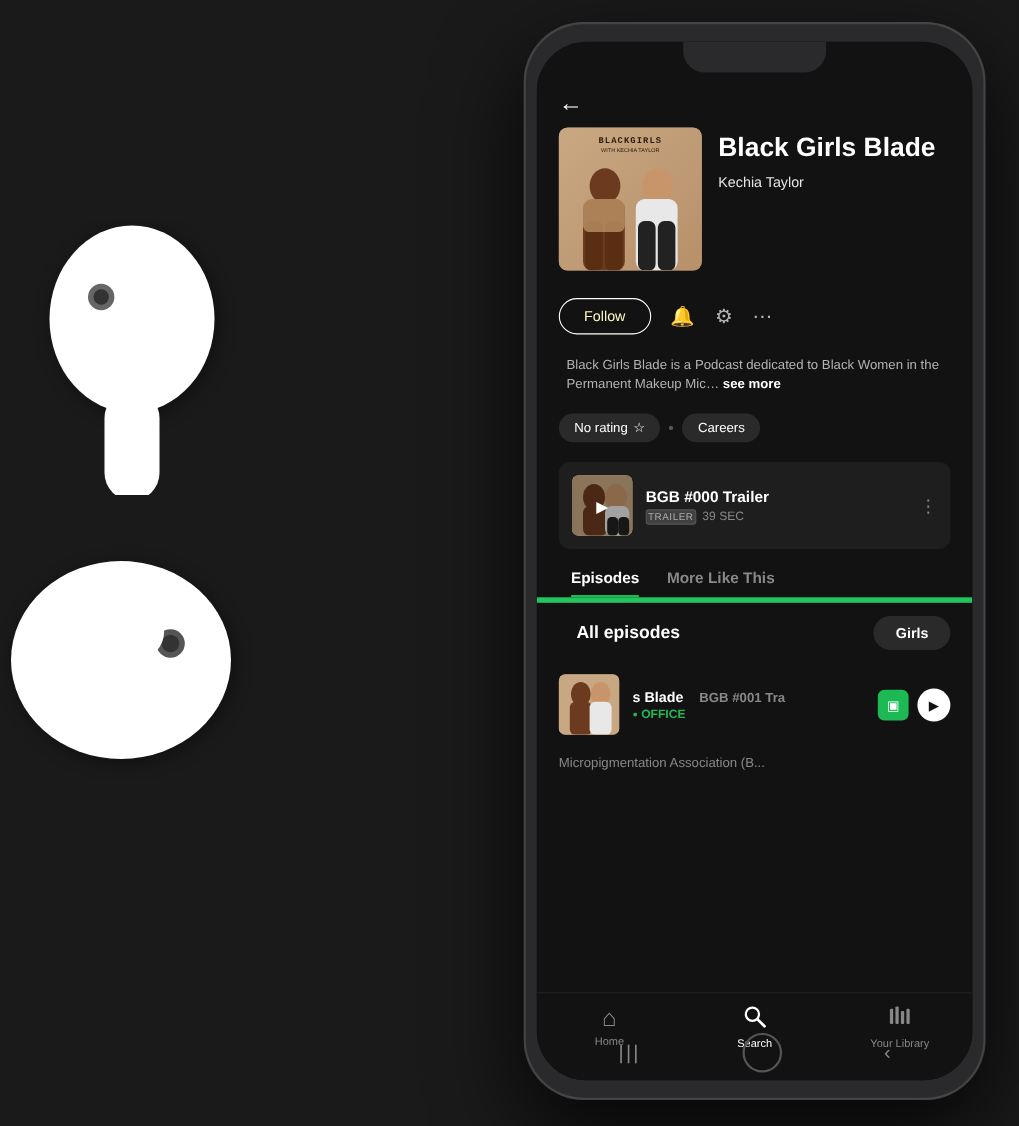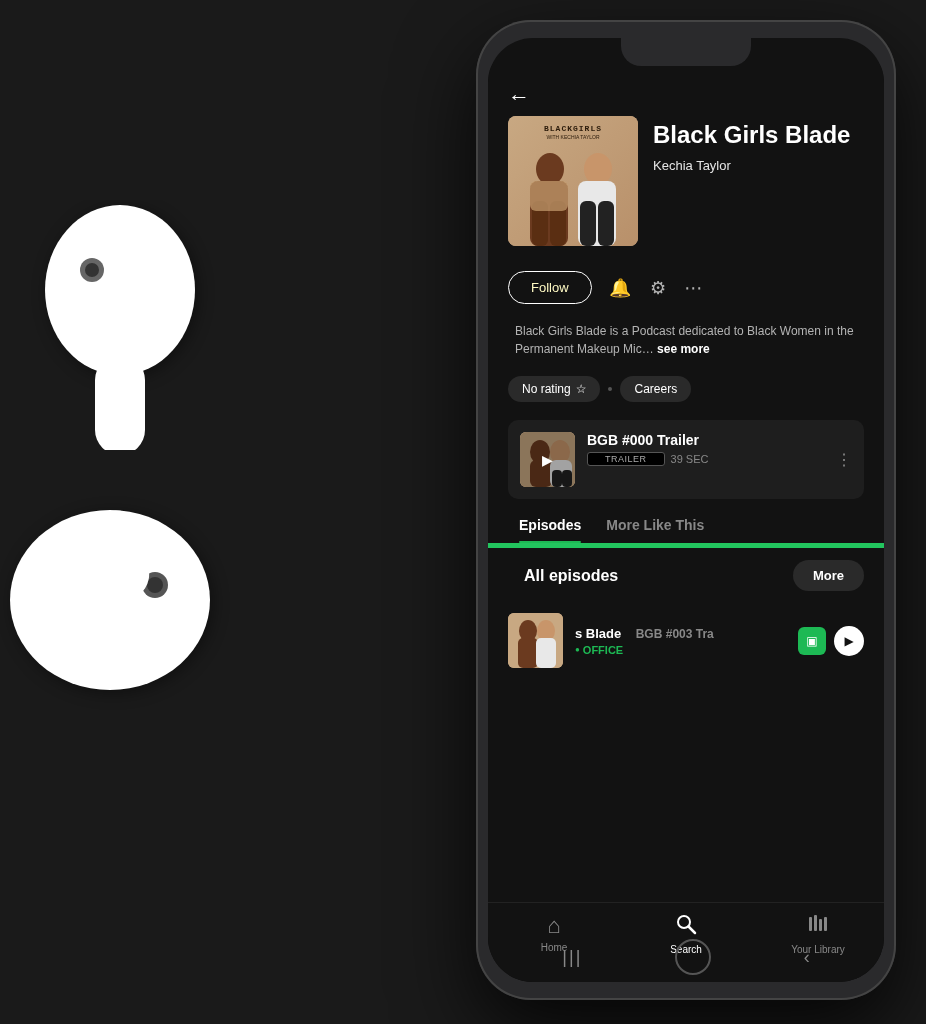--- a/index.html
+++ b/index.html
@@ -209,20 +209,21 @@
       background: #555;
     }
 
     
     .featured-episode {
       margin: 8px 20px;
       background: #1e1e1e;
       border-radius: 10px;
       padding: 12px;
       display: flex;
+      align-items: center;
       gap: 12px;
     }
 
     .ep-thumb {
       width: 55px;
       height: 55px;
       border-radius: 6px;
       background: #c8a882;
       flex-shrink: 0;
       position: relative;
@@ -256,24 +257,24 @@
     }
 
     .ep-meta {
       display: flex;
       align-items: center;
       gap: 6px;
       font-size: 11px;
     }
 
     .trailer-badge {
-      background: #000000;
+      background: #404040;
       border: 1px solid #555;
       color: #aaa;
-      padding: 1px 17px;
+      padding: 1px 1px;
       border-radius: 3px;
       font-size: 9px;
       text-transform: uppercase;
       letter-spacing: 0.5px;
     }
 
     .ep-duration {
       color: #888;
       font-size: 11px;
     }
@@ -586,47 +587,48 @@
         <div class="tab active">
           <span>Episodes</span>
         </div>
         <div class="tab">
           <span>More Like This</span>
         </div>
       </div>
 
       <div class="episodes-header">
         <span class="episodes-label">All episodes</span>
-        <button class="sort-btn">More</button>
+        <button class="sort-btn">Girls</button>
       </div>
 
       <div class="episode-item">
         <div class="ep-list-thumb">
           <svg width="55" height="55" viewBox="0 0 55 55">
             <rect width="55" height="55" fill="#c8a882"></rect>
             <ellipse cx="20" cy="18" rx="9" ry="11" fill="#6b3a1f"></ellipse>
             <rect x="10" y="25" width="20" height="30" rx="5" fill="#6b3a1f"></rect>
             <ellipse cx="38" cy="18" rx="9" ry="11" fill="#c8956a"></ellipse>
             <rect x="28" y="25" width="20" height="30" rx="5" fill="#e8e8e8"></rect>
           </svg>
         </div>
         <div class="ep-list-info">
           <div class="ep-list-title">
             <span>s Blade</span>
             &nbsp;&nbsp;
-            <span style="color:#888;font-size:12px;">BGB #003 Tra</span>
+            <span style="color:#888;font-size:12px;">BGB #001 Tra</span>
           </div>
           <div class="ep-list-sub">OFFICE</div>
         </div>
         <div class="ep-right">
           <div class="device-icon">▣</div>
           <div class="play-btn-circle">▶</div>
         </div>
       </div>
 
+      <div class="more-ep-row">Micropigmentation Association (B...</div>
 
       <div class="bottom-nav">
         <div class="nav-item">
           <div class="nav-icon">⌂</div>
           <div class="nav-label">Home</div>
         </div>
         <div class="nav-item">
           <div class="nav-icon active">
             <svg width="22" height="22" viewBox="0 0 22 22">
               <circle cx="9" cy="9" r="6" fill="none" stroke="white" stroke-width="2"></circle>

